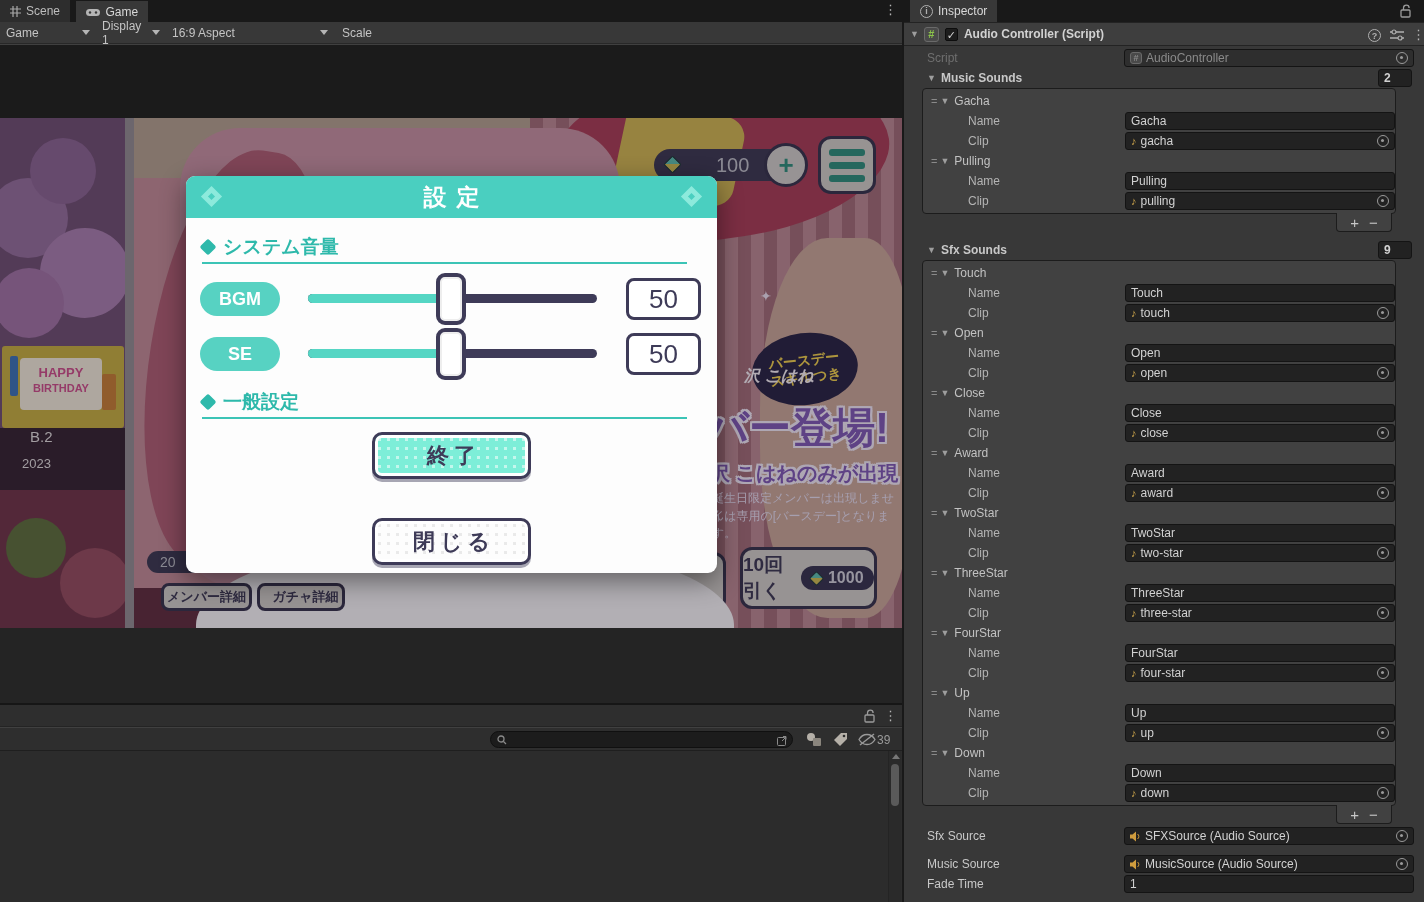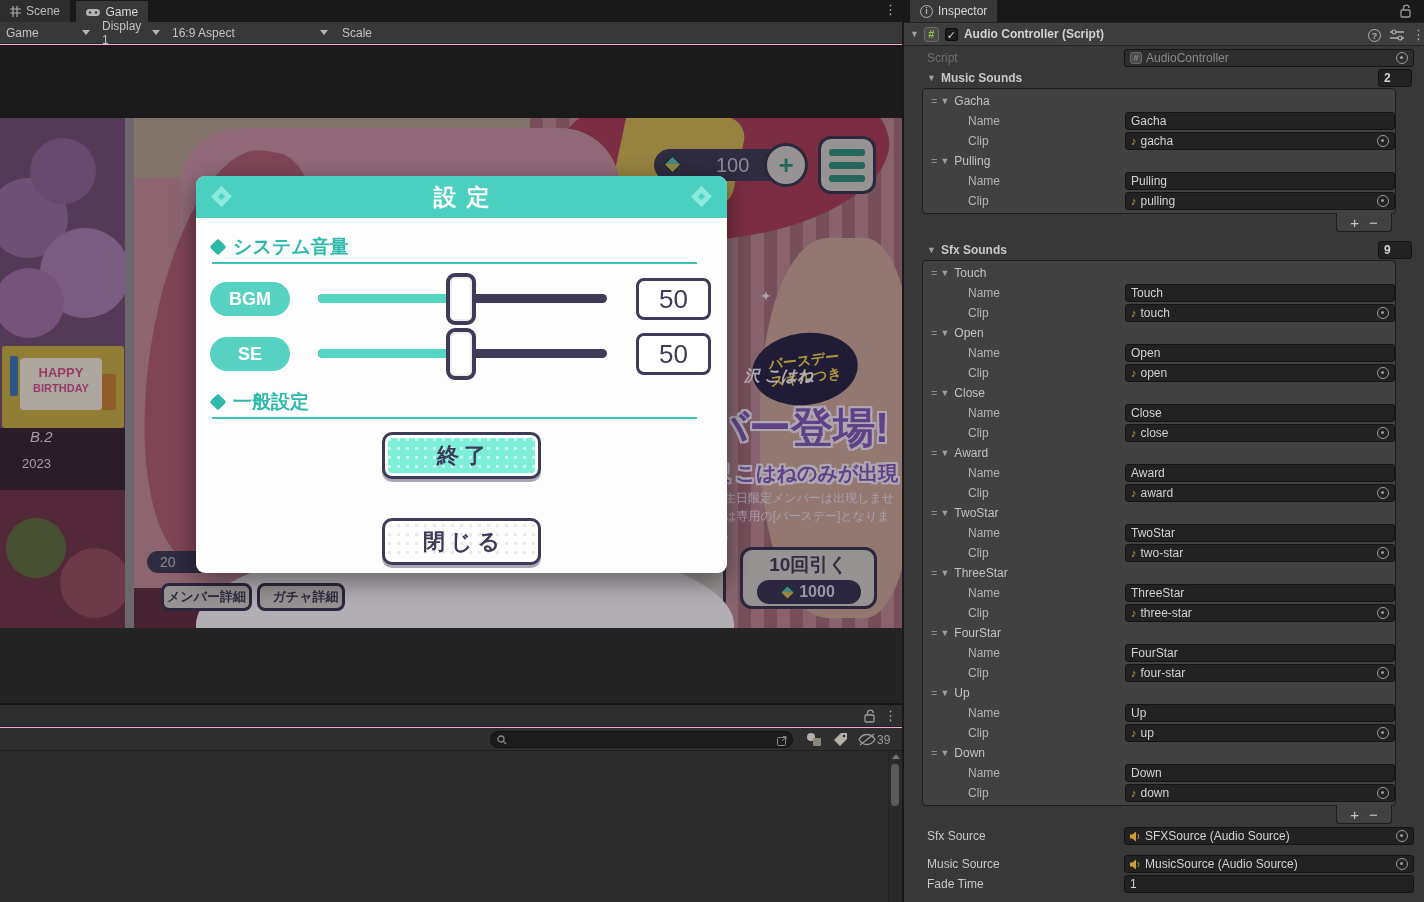--- a/index.html
+++ b/index.html
@@ -1,19 +1,19 @@
 <!DOCTYPE html>
 <html><head>
 <meta charset="utf-8">
 <style>
   * { box-sizing: border-box; margin: 0; padding: 0; }
   html,body { width:1424px; height:902px; background:#191919; overflow:hidden;
               font-family:"Liberation Sans", sans-serif; }
   .abs { position:absolute; }
-  #stage { position:relative; width:1424px; height:864px; background:#f9a8d4; }
+  #stage { position:relative; width:1424px; height:864px; background:#404040; }
 
   
   .tabbar { background:#191919; height:22px; }
   .tab { display:inline-flex; align-items:center; gap:5px; height:22px; padding:0 10px;
          color:#bdbdbd; font-size:12px; background:#2d2d2d; margin-right:2px; }
   .tab.active { background:#383838; color:#d8d8d8; }
   .kebab { color:#b5b5b5; font-size:13px; line-height:1; cursor:pointer; }
   .toolbar { background:#383838; height:22px; border-bottom:1px solid #282828;
              display:flex; align-items:center; color:#c4c4c4; font-size:12px; }
   .dd { display:flex; align-items:center; height:18px; padding:0 6px; color:#c4c4c4; }
@@ -205,21 +205,21 @@
 
       <div class="abs" style="left:2px;top:228px;width:122px;height:82px;background:#c0a93e;border-radius:3px;">
         <div class="abs" style="left:8px;top:10px;width:8px;height:40px;background:#3a6fb0;border-radius:2px;"></div>
         <div class="abs" style="left:100px;top:28px;width:14px;height:36px;background:#c07a32;border-radius:2px;"></div>
         <div class="abs" style="left:18px;top:12px;width:82px;height:52px;background:#e9e2d2;border-radius:4px;text-align:center;">
           <div style="color:#c74d86;font-size:13px;font-weight:900;line-height:18px;margin-top:6px;">HAPPY</div>
           <div style="color:#c74d86;font-size:11px;font-weight:900;line-height:12px;">BIRTHDAY</div>
         </div>
       </div>
       <div class="abs" style="left:0;top:310px;width:125px;height:62px;background:#33222e;">
-        <span class="abs" style="left:30px;top:0px;color:#d8d4d4;font-size:15px;font-style:italic;">B.2</span>
+        <span class="abs" style="left:30px;top:0px;color:#d8d4d4;font-size:15px;">B.2</span>
         <span class="abs" style="left:22px;top:28px;color:#d8d4d4;font-size:13px;">2023</span>
       </div>
 
       <div class="abs" style="left:125px;top:0;width:9px;height:510px;background:#8e888c;"></div>
 
       <div class="abs" style="left:752px;top:215px;width:106px;height:72px;background:#262240;border-radius:50%;transform:rotate(-7deg);text-align:center;color:#e8c94a;font-weight:bold;font-size:14px;line-height:17px;padding-top:19px;">
         <div>バースデー</div>
         <div>スキルつき</div>
       </div>
       <span class="abs" style="left:744px;top:248px;color:#efe9ee;font-size:16px;font-weight:bold;font-style:italic;">沢 こはね</span>
@@ -241,21 +241,21 @@
         <span class="menu-bar"></span>
         <span class="menu-bar"></span>
       </div>
 
       <div class="abs game-btn" style="left:584px;top:434px;width:142px;height:60px;border-radius:12px;flex-direction:column;">
         <div class="cost-pill" style="width:104px;height:24px;margin-top:26px;font-size:16px;">
           <span class="gem"></span>
           <span>100</span>
         </div>
       </div>
-      <div class="abs game-btn" style="left:740px;top:429px;width:137px;height:62px;border-radius:12px;flex-direction:column;gap:2px;">
+      <div class="abs game-btn" style="left:740px;top:429px;width:137px;height:62px;border-radius:12px;flex-direction:row;gap:2px;">
         <span style="font-size:19px;">10回引く</span>
         <div class="cost-pill" style="width:104px;height:24px;font-size:16px;">
           <span class="gem"></span>
           <span>1000</span>
         </div>
       </div>
 
       <div class="hud-pill abs" style="left:147px;top:433px;width:86px;height:22px;border-radius:11px;">
         <span class="abs" style="left:13px;top:3px;font-size:14px;">20</span>
       </div>
@@ -264,21 +264,21 @@
 
       <div class="abs game-btn" style="left:161px;top:465px;width:91px;height:28px;font-size:13px;">
         <span>メンバー詳細</span>
       </div>
       <div class="abs game-btn" style="left:257px;top:465px;width:88px;height:28px;font-size:13px;padding-left:9px;">
         <span>ガチャ詳細</span>
       </div>
 
       <div class="abs" style="left:0;top:0;width:902px;height:510px;background:rgba(20,14,28,0.28);z-index:30;"></div>
 
-      <div id="settings-dialog" class="abs" style="left:196px;top:58px;padding-left:11px;">
+      <div id="settings-dialog" class="abs" style="left:186px;top:58px;padding-left:11px;">
         <div class="dlg-header">
           <span class="dlg-diamond" style="left:18px;"></span>
           <span class="dlg-title">設定</span>
           <span class="dlg-diamond" style="right:18px;"></span>
         </div>
 
         <div class="sec-head" style="left:16px;top:58px;">
           <span class="sec-diamond"></span>
           <span>システム音量</span>
         </div>

